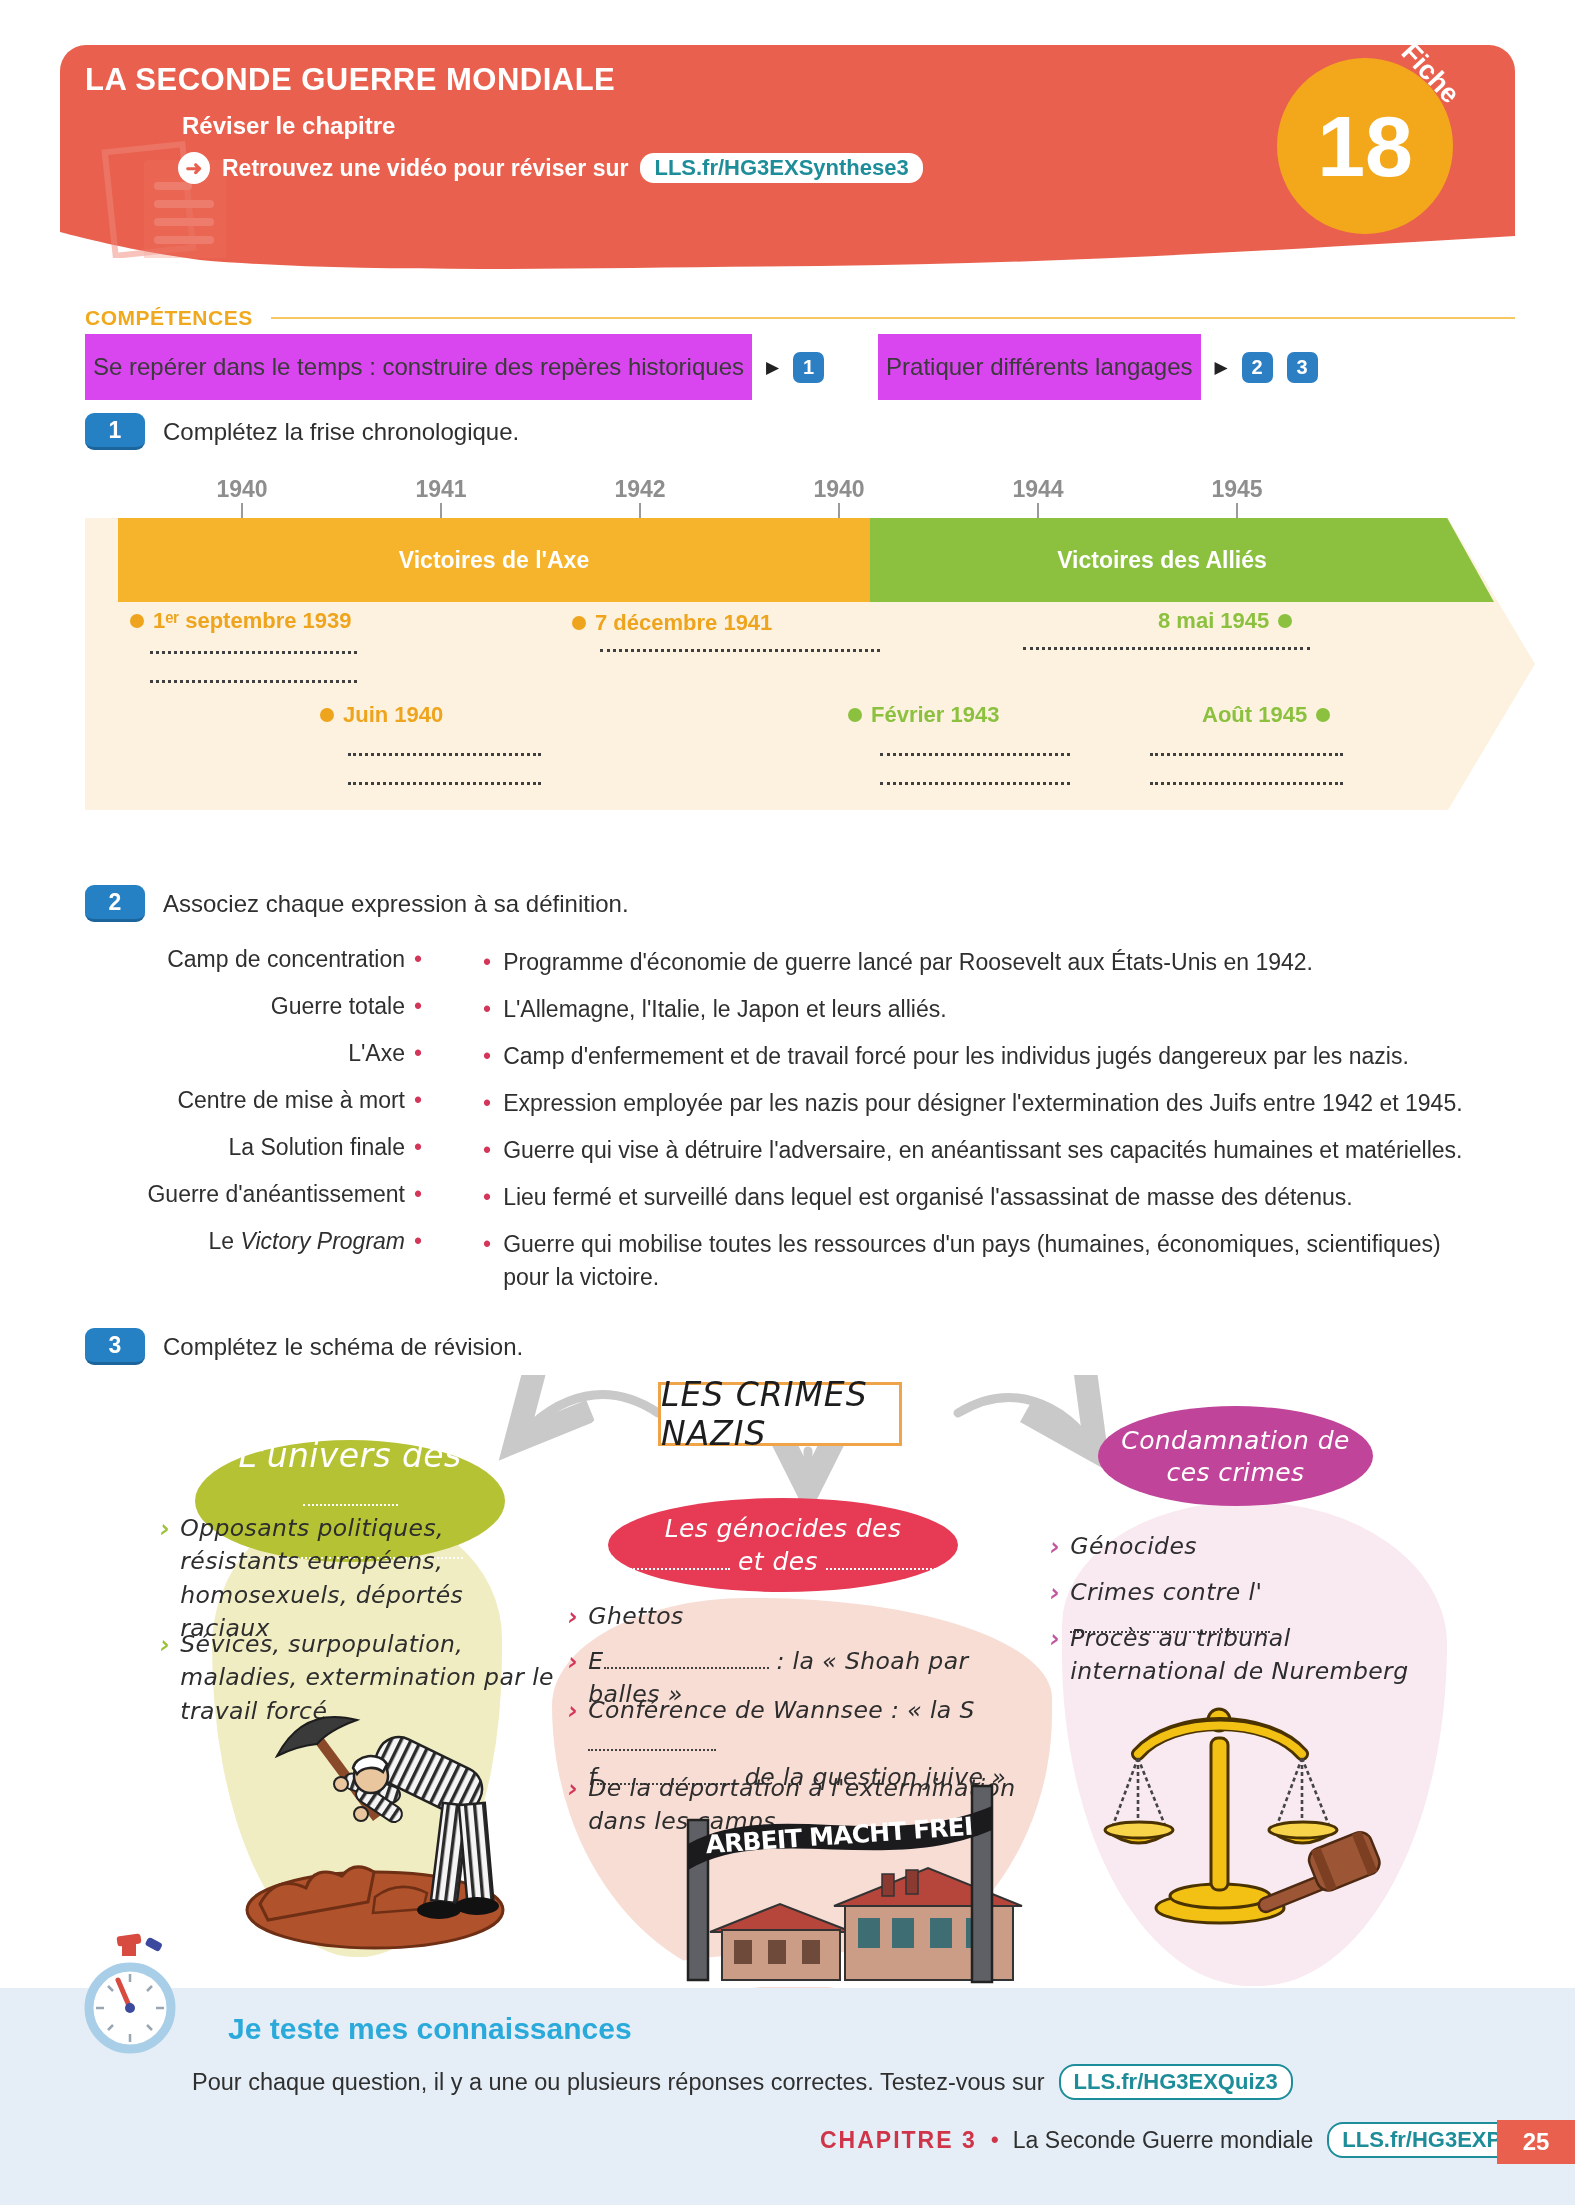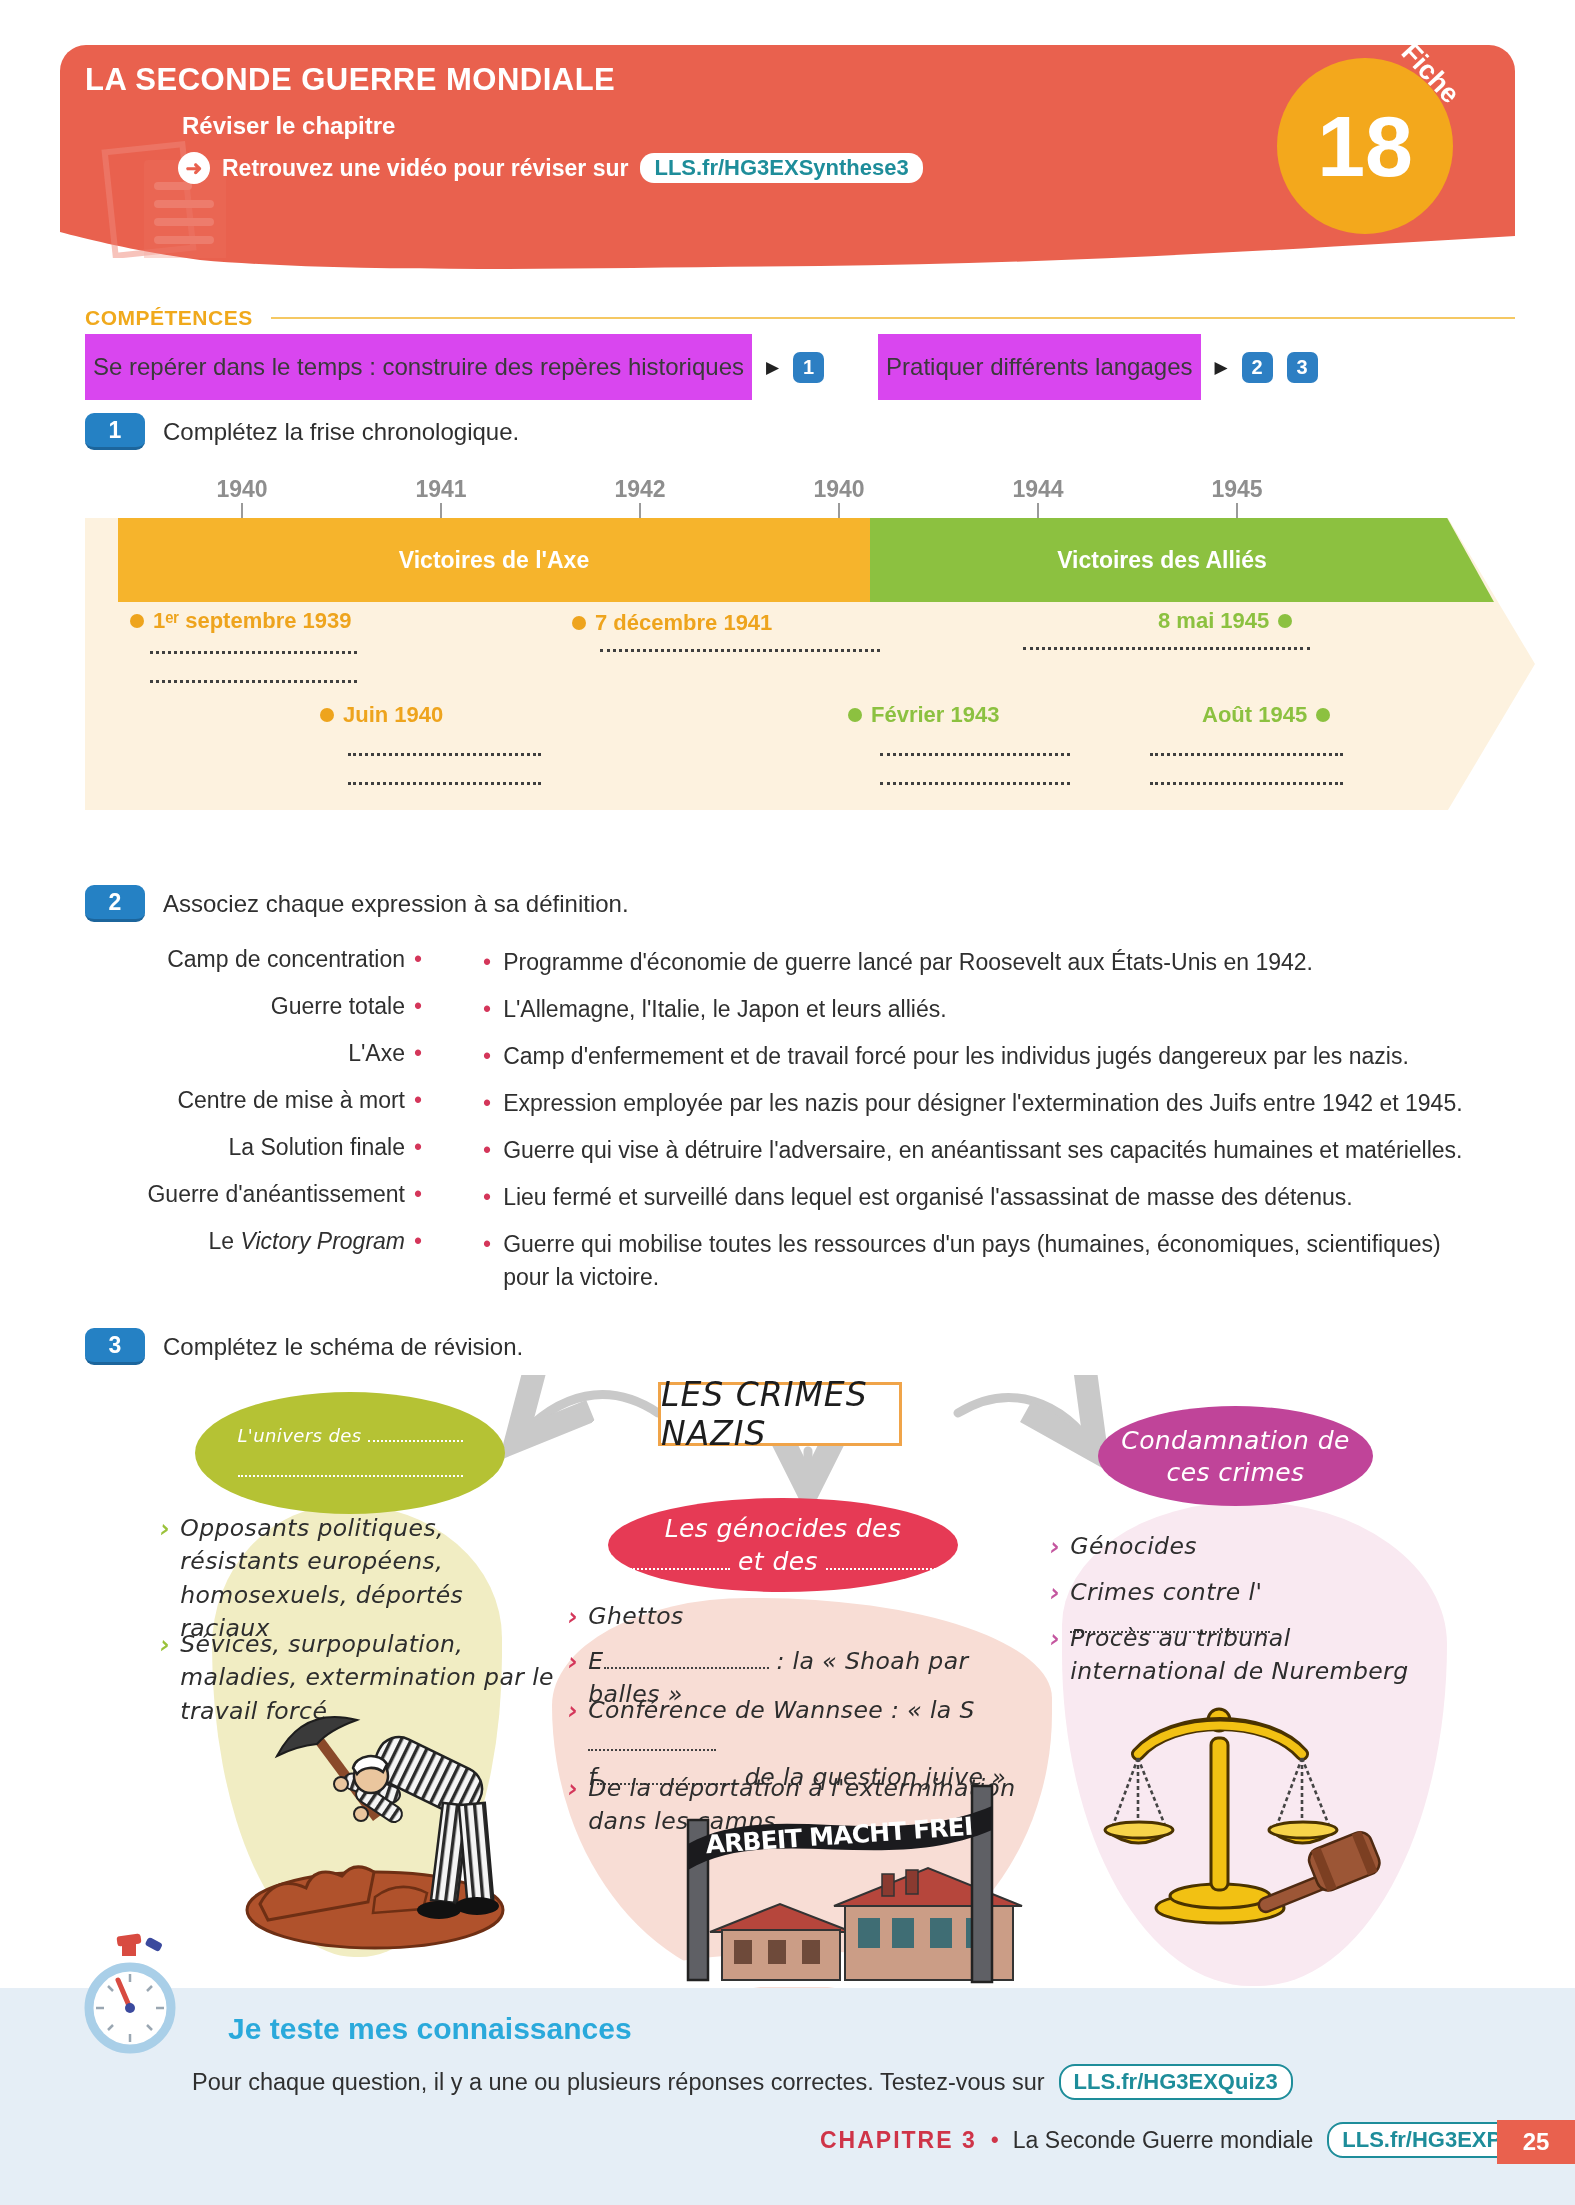--- a/index.html
+++ b/index.html
@@ -258,21 +258,21 @@
   </defs>
   <g fill="none" stroke="#c9c9c9" stroke-width="9" stroke-linecap="round">
     <path d="M208,38 C160,6 110,16 66,66" marker-end="url(#ah)"></path>
     <path d="M508,38 C560,6 612,26 646,76" marker-end="url(#ah)"></path>
     <path d="M358,76 L358,116" marker-end="url(#ah)"></path>
   </g>
 </svg>
 
 <div class="abs crimes-box hand">LES CRIMES NAZIS</div>
 
-<div class="abs bubble hand" style="left:195px;top:1392px;width:310px;height:122px;background:#b5c234;font-size:18px">
+<div class="abs bubble hand" style="left:195px;top:1440px;width:310px;height:122px;background:#b5c234;font-size:33px">
   <div><span>L'univers des</span> <span class="wdots" style="width:95px"></span></div>
   <div style="margin-top:14px"><span class="wdots" style="width:225px"></span></div>
 </div>
 
 <div class="abs bubble hand" style="left:608px;top:1498px;width:350px;height:94px;background:#e63a55;font-size:25px">
   <div>Les génocides des</div>
   <div style="margin-top:4px"><span class="wdots" style="width:100px"></span> <span>et des</span> <span class="wdots" style="width:110px"></span></div>
 </div>
 
 <div class="abs bubble hand" style="left:1098px;top:1406px;width:275px;height:100px;background:#c04499;font-size:25px">

